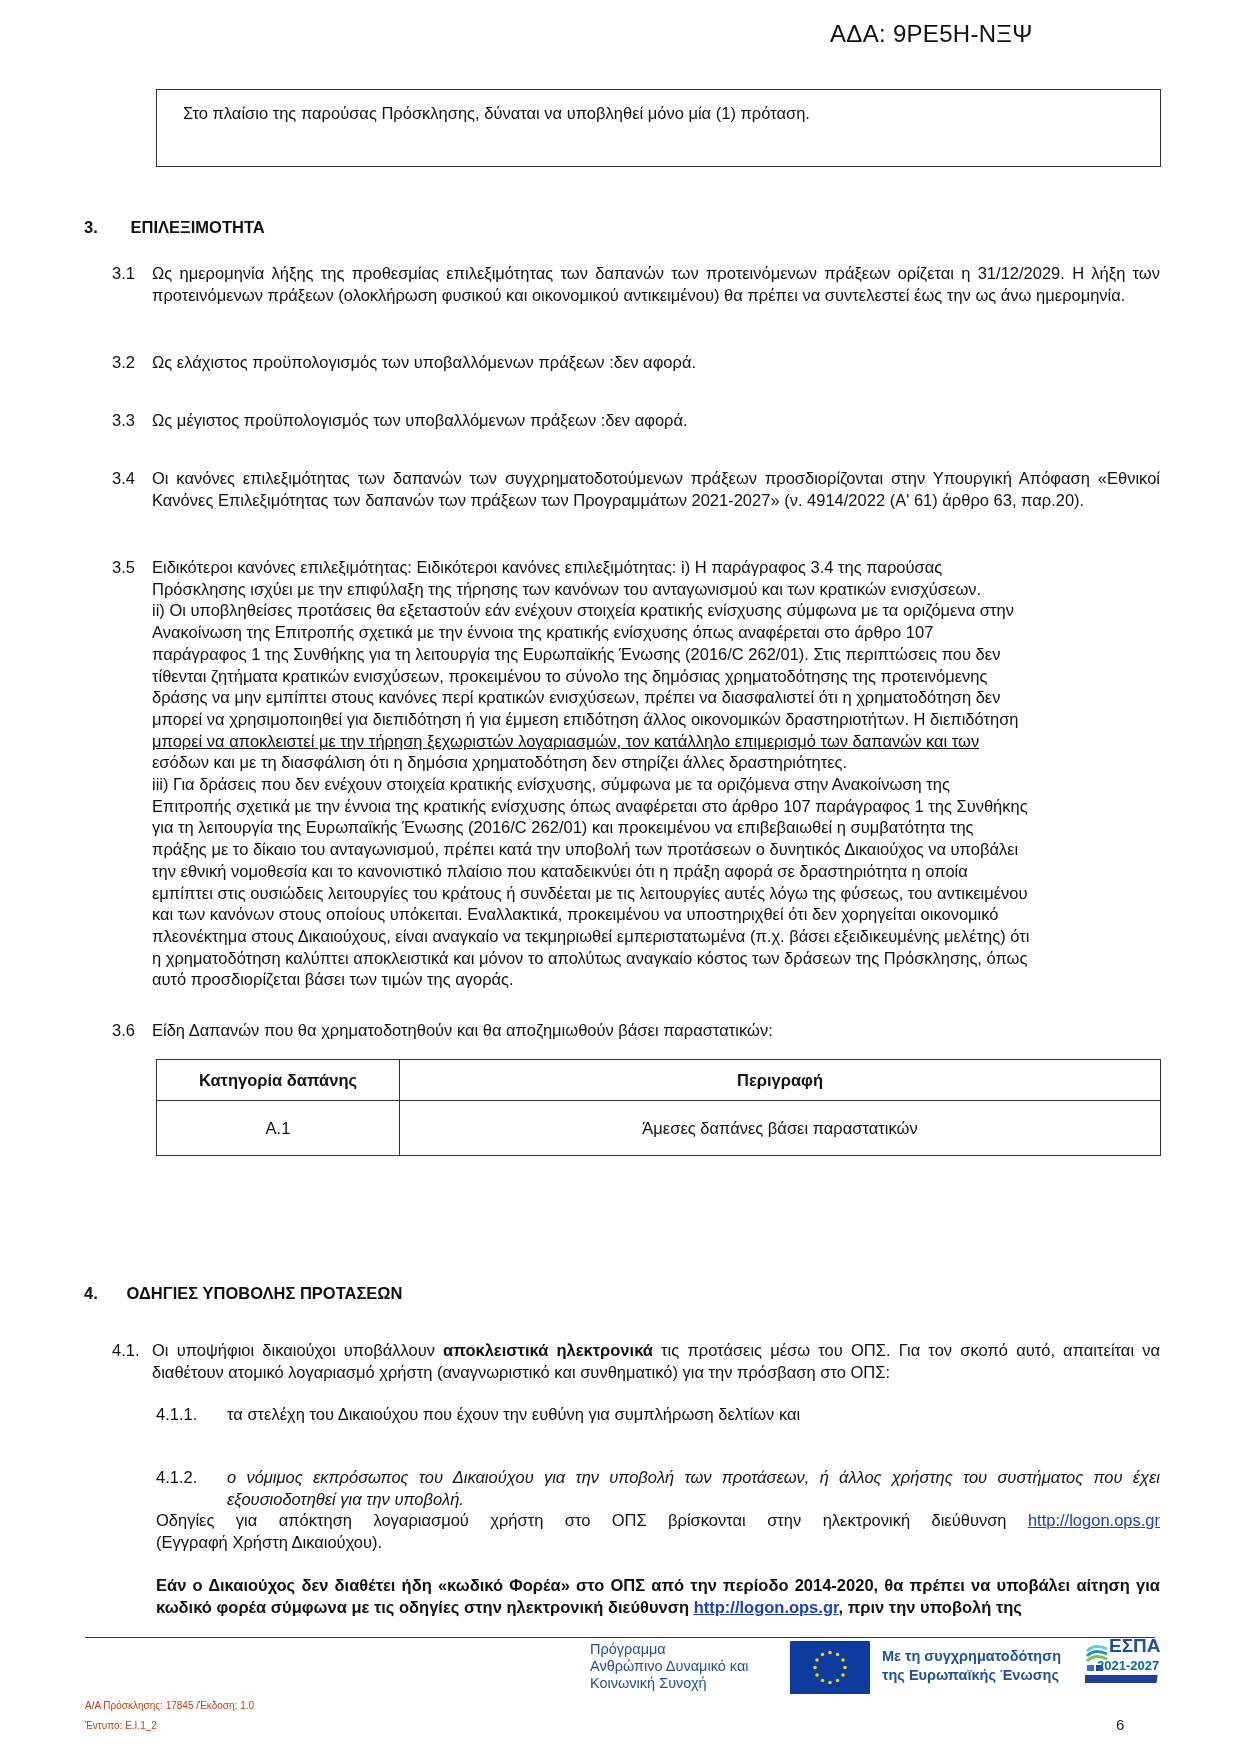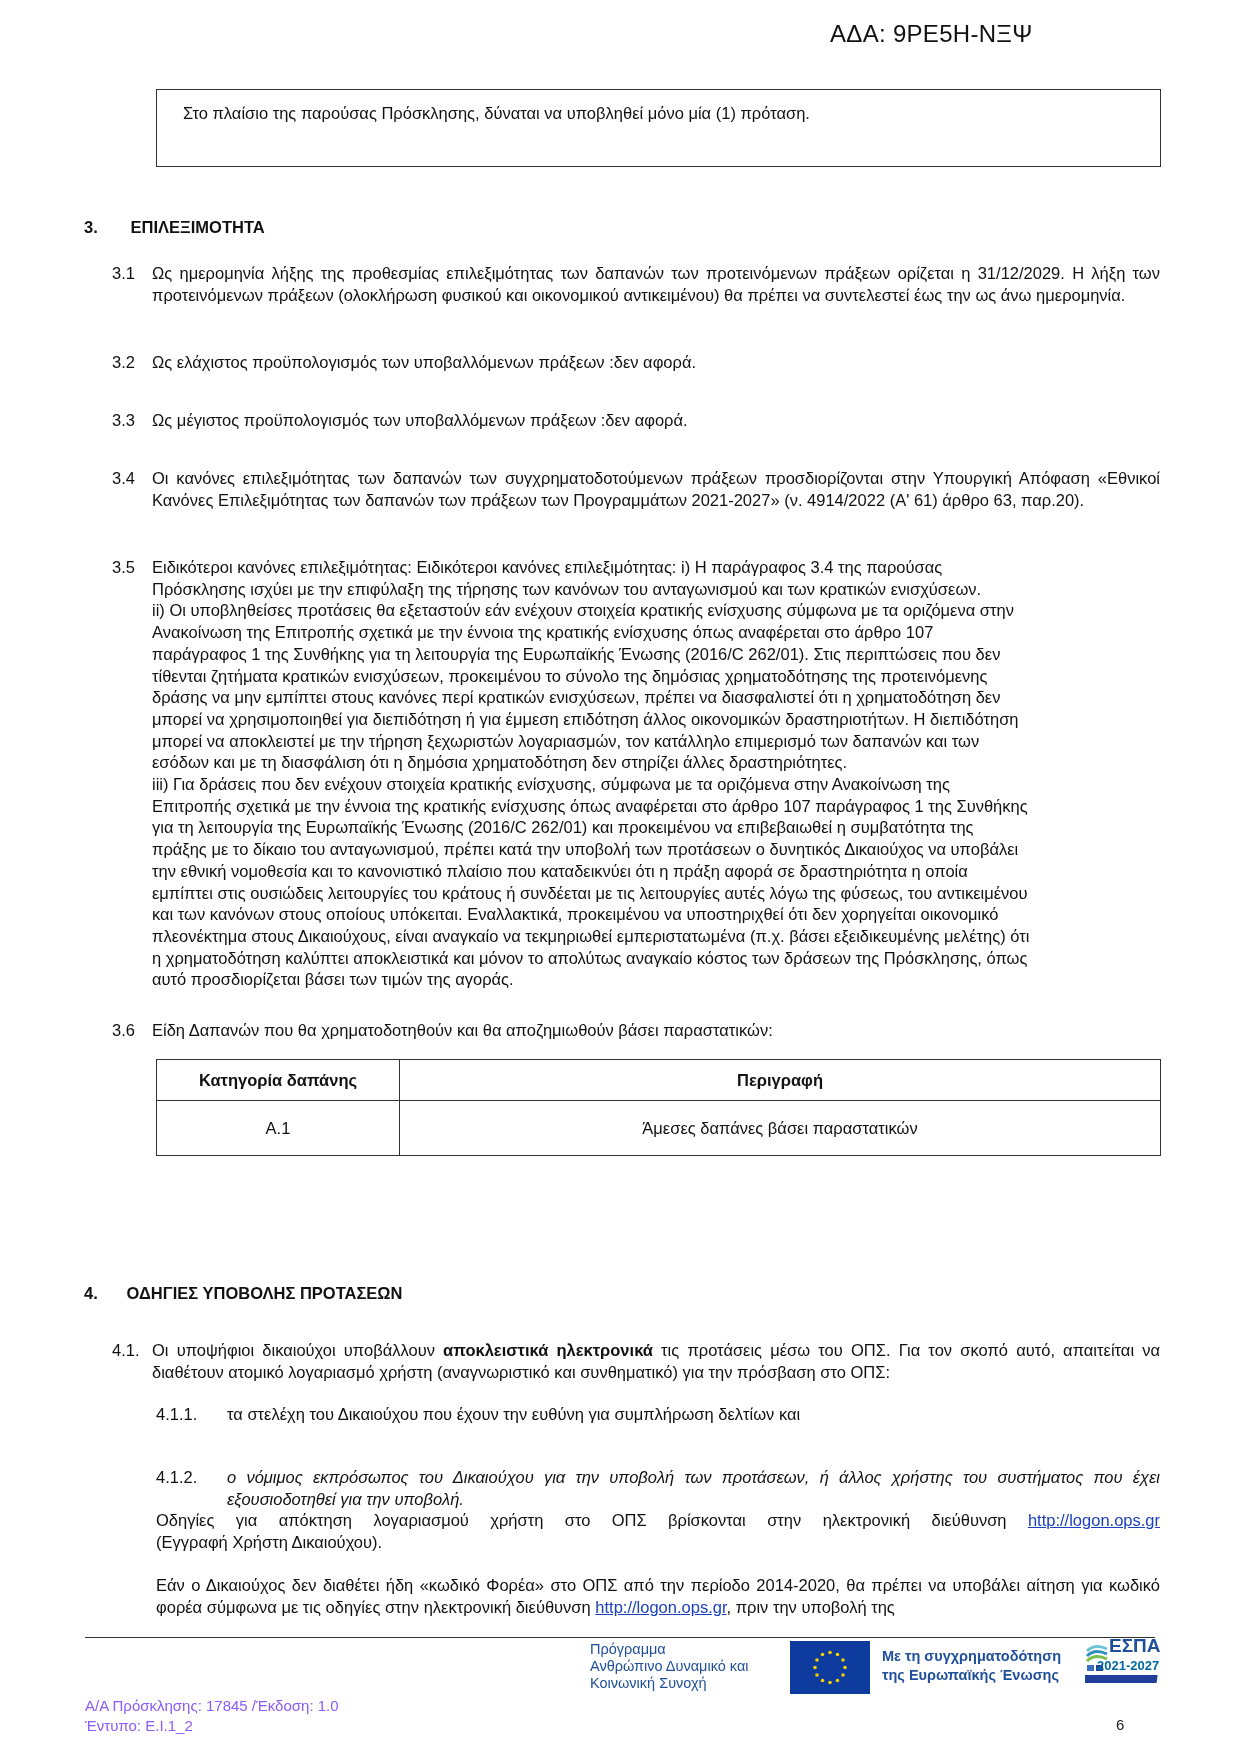--- a/index.html
+++ b/index.html
@@ -22,21 +22,21 @@
   table.cost td { height: 52px; font-weight: normal; }
   table.cost .c1 { width: 240px; }
   a.link { color: #1a3fbf; text-decoration: underline; }
   .footer-rule { left: 85px; top: 1637px; width: 1070px; height: 0; border-top: 1.5px solid #333; }
   .logo-prog { left: 590px; top: 1641px; color: #1f4f9a; font-size: 14.5px; line-height: 17px; }
   .logo-prog .b { font-weight: normal; }
   .eu-flag { left: 790px; top: 1641px; width: 80px; height: 53px; background: #0d3b9e; }
   .eu-flag svg { width: 80px; height: 53px; display: block; }
   .logo-cofin { left: 882px; top: 1647px; color: #1f4f9a; font-size: 14.5px; line-height: 19px; font-weight: bold; }
   .logo-espa { left: 1085px; top: 1637px; width: 80px; height: 50px; }
-  .footer-left { left: 85px; top: 1696px; font-size: 15px; line-height: 20px; color: #8b5cf6; }
+  .footer-left { left: 85px; top: 1696px; font-size: 10px; line-height: 20px; color: #c2410c; }
   .page-num { left: 1116px; top: 1716px; font-size: 15px; color: #222; }
 </style>
 </head>
 <body>
 
 <div class="abs ada">ΑΔΑ: 9ΡΕ5Η-ΝΞΨ</div>
 
 <div class="abs notice-box">
   <div class="notice-text">Στο πλαίσιο της παρούσας Πρόσκλησης, δύναται να υποβληθεί μόνο μία (1) πρόταση.</div>
 </div>
@@ -70,21 +70,21 @@
   <span class="pnum">3.5</span>
   <div class="ptext" id="p35">
       <div style="white-space: nowrap;">Ειδικότεροι κανόνες επιλεξιμότητας: Ειδικότεροι κανόνες επιλεξιμότητας: i) Η παράγραφος 3.4 της παρούσας</div>
       <div style="white-space: nowrap;">Πρόσκλησης ισχύει με την επιφύλαξη της τήρησης των κανόνων του ανταγωνισμού και των κρατικών ενισχύσεων.</div>
       <div style="white-space: nowrap;">ii) Οι υποβληθείσες προτάσεις θα εξεταστούν εάν ενέχουν στοιχεία κρατικής ενίσχυσης σύμφωνα με τα οριζόμενα στην</div>
       <div style="white-space: nowrap;">Ανακοίνωση της Επιτροπής σχετικά με την έννοια της κρατικής ενίσχυσης όπως αναφέρεται στο άρθρο 107</div>
       <div style="white-space: nowrap;">παράγραφος 1 της Συνθήκης για τη λειτουργία της Ευρωπαϊκής Ένωσης (2016/C 262/01). Στις περιπτώσεις που δεν</div>
       <div style="white-space: nowrap;">τίθενται ζητήματα κρατικών ενισχύσεων, προκειμένου το σύνολο της δημόσιας χρηματοδότησης της προτεινόμενης</div>
       <div style="white-space: nowrap;">δράσης να μην εμπίπτει στους κανόνες περί κρατικών ενισχύσεων, πρέπει να διασφαλιστεί ότι η χρηματοδότηση δεν</div>
       <div style="white-space: nowrap;">μπορεί να χρησιμοποιηθεί για διεπιδότηση ή για έμμεση επιδότηση άλλος οικονομικών δραστηριοτήτων. Η διεπιδότηση</div>
-      <div style="white-space: nowrap;">μπορεί να αποκλειστεί με την τήρηση ξεχωριστών λογαριασμών, τον κατάλληλο επιμερισμό των δαπανών και των</div>
+      <div style="white-space: nowrap; text-decoration: underline;">μπορεί να αποκλειστεί με την τήρηση ξεχωριστών λογαριασμών, τον κατάλληλο επιμερισμό των δαπανών και των</div>
       <div style="white-space: nowrap;">εσόδων και με τη διασφάλιση ότι η δημόσια χρηματοδότηση δεν στηρίζει άλλες δραστηριότητες.</div>
       <div style="white-space: nowrap;">iii) Για δράσεις που δεν ενέχουν στοιχεία κρατικής ενίσχυσης, σύμφωνα με τα οριζόμενα στην Ανακοίνωση της</div>
       <div style="white-space: nowrap;">Επιτροπής σχετικά με την έννοια της κρατικής ενίσχυσης όπως αναφέρεται στο άρθρο 107 παράγραφος 1 της Συνθήκης</div>
       <div style="white-space: nowrap;">για τη λειτουργία της Ευρωπαϊκής Ένωσης (2016/C 262/01) και προκειμένου να επιβεβαιωθεί η συμβατότητα της</div>
       <div style="white-space: nowrap;">πράξης με το δίκαιο του ανταγωνισμού, πρέπει κατά την υποβολή των προτάσεων ο δυνητικός Δικαιούχος να υποβάλει</div>
       <div style="white-space: nowrap;">την εθνική νομοθεσία και το κανονιστικό πλαίσιο που καταδεικνύει ότι η πράξη αφορά σε δραστηριότητα η οποία</div>
       <div style="white-space: nowrap;">εμπίπτει στις ουσιώδεις λειτουργίες του κράτους ή συνδέεται με τις λειτουργίες αυτές λόγω της φύσεως, του αντικειμένου</div>
       <div style="white-space: nowrap;">και των κανόνων στους οποίους υπόκειται. Εναλλακτικά, προκειμένου να υποστηριχθεί ότι δεν χορηγείται οικονομικό</div>
       <div style="white-space: nowrap;">πλεονέκτημα στους Δικαιούχους, είναι αναγκαίο να τεκμηριωθεί εμπεριστατωμένα (π.χ. βάσει εξειδικευμένης μελέτης) ότι</div>
       <div style="white-space: nowrap;">η χρηματοδότηση καλύπτει αποκλειστικά και μόνον το απολύτως αναγκαίο κόστος των δράσεων της Πρόσκλησης, όπως</div>
@@ -128,21 +128,21 @@
 <div class="abs para" style="left:156px; width:1004px; top:1467px;">
   <span class="pnum">4.1.2.</span>
   <div class="ptext just" style="margin-left:71px;font-style:italic;">ο νόμιμος εκπρόσωπος του Δικαιούχου για την υποβολή των προτάσεων, ή άλλος χρήστης του συστήματος που έχει εξουσιοδοτηθεί για την υποβολή.</div>
 </div>
 
 <div class="abs para" style="left:156px; width:1004px; top:1510px;">
   <div class="just-last"><span>Οδηγίες για απόκτηση λογαριασμού χρήστη στο ΟΠΣ βρίσκονται στην ηλεκτρονική διεύθυνση </span><a class="link">http://logon.ops.gr</a></div>
   <div>(Εγγραφή Χρήστη Δικαιούχου).</div>
 </div>
 
-<div class="abs para just" style="left:156px; width:1004px; top:1575px;"><span>Εάν ο Δικαιούχος δεν διαθέτει ήδη «κωδικό Φορέα» στο ΟΠΣ από την περίοδο 2014-2020, θα πρέπει να υποβάλει αίτηση για κωδικό φορέα σύμφωνα με τις οδηγίες στην ηλεκτρονική διεύθυνση </span><a class="link">http://logon.ops.gr</a><span>, πριν την υποβολή της</span></div>
+<div class="abs para just" style="left:156px; width:1004px; top:1575px;font-weight:bold;"><span>Εάν ο Δικαιούχος δεν διαθέτει ήδη «κωδικό Φορέα» στο ΟΠΣ από την περίοδο 2014-2020, θα πρέπει να υποβάλει αίτηση για κωδικό φορέα σύμφωνα με τις οδηγίες στην ηλεκτρονική διεύθυνση </span><a class="link">http://logon.ops.gr</a><span>, πριν την υποβολή της</span></div>
 
 <div class="abs footer-rule"></div>
 
 <div class="abs logo-prog">
   <div>Πρόγραμμα</div>
   <div class="b">Ανθρώπινο Δυναμικό και</div>
   <div class="b">Κοινωνική Συνοχή</div>
 </div>
 
 <div class="abs eu-flag">

